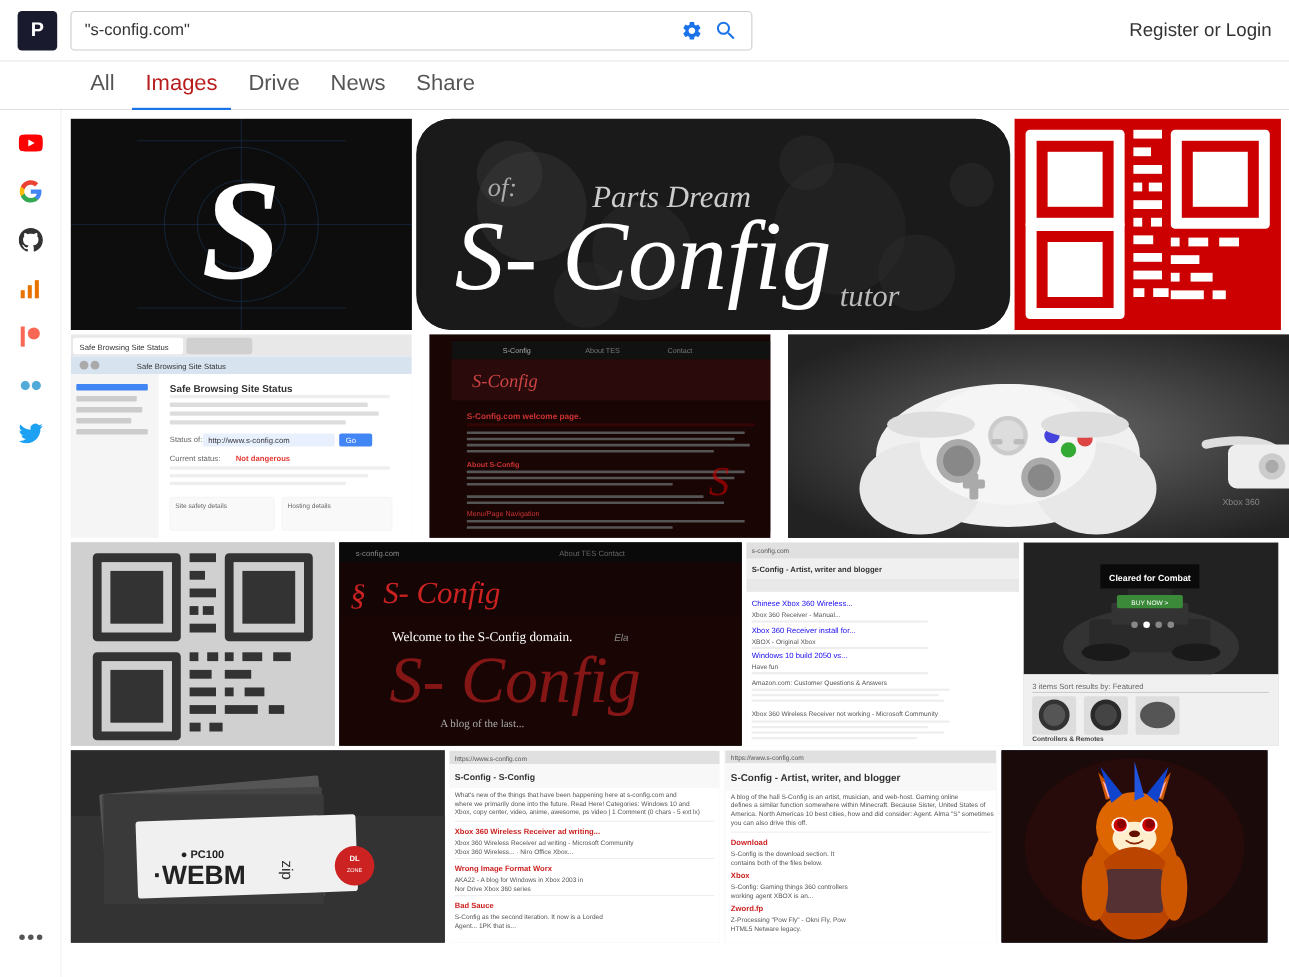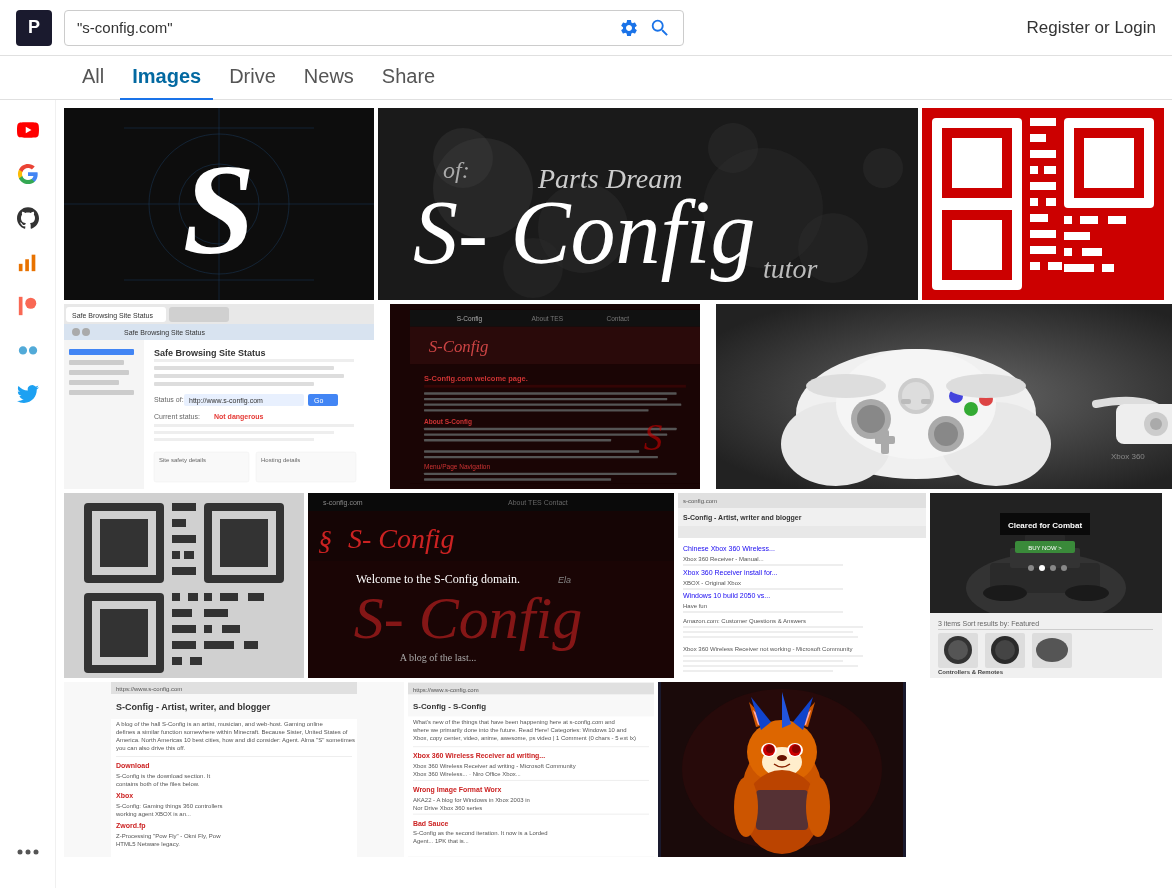--- a/index.html
+++ b/index.html
@@ -82,23 +82,23 @@
     .nav-tab {
       padding: 10px 12px;
       font-size: 20px;
       color: #555;
       cursor: pointer;
       border-bottom: 3px solid transparent;
       margin-right: 4px;
       white-space: nowrap;
     }
     .nav-tab.active {
-      color: #0369a1;
+      color: #b91c1c;
       border-bottom: 3px solid #1a73e8;
-      font-weight: 700;
+      font-weight: 400;
     }
 
     
     #sidebar {
       position: absolute;
       left: 0;
       top: 100px;
       width: 56px;
       height: calc(888px - 100px);
       background: #fff;
@@ -132,21 +132,21 @@
       top: 100px;
       right: 0;
       bottom: 0;
       overflow-y: auto;
       background: #fff;
       padding: 8px;
     }
 
     
     .cell-r1c1 { height: 192px; background: #111; }
-    .cell-r1c2 { height: 192px; background: #1a1a1a; }
+    .cell-r1c2 { height: 192px; background: #1a1a1a; border-radius: 32px; }
     .cell-r1c3 { height: 192px; background: #cc0000; }
 
     
     #row2 {
       display: grid;
       grid-template-columns: 310px 310px 496px;
       gap: 16px;
       margin-top: 4px;
     }
     #row3 {
@@ -640,20 +640,75 @@
           <rect x="102" y="140" width="40" height="35" fill="#ddd" rx="2"></rect>
           <ellipse cx="122" cy="157" rx="16" ry="12" fill="#555"></ellipse>
 
           <text x="8" y="181" font-size="6" fill="#444" font-family="Arial" font-weight="bold">Controllers &amp; Remotes</text>
         </svg>
       </div>
     </div>
 
     <div id="row4">
 
+      <div class="img-block" style="height:175px; background:#333;">
+        <svg width="100%" height="175" viewBox="0 0 340 175" xmlns="http://www.w3.org/2000/svg">
+          <rect width="340" height="175" fill="#2a2a2a"></rect>
+
+          <rect x="0" y="60" width="340" height="115" fill="#333"></rect>
+
+          <rect x="30" y="40" width="200" height="100" fill="#555" rx="2" transform="rotate(-5 30 90)"></rect>
+          <rect x="30" y="40" width="200" height="100" fill="#444" rx="2" transform="rotate(-2 30 90)"></rect>
+          <rect x="30" y="40" width="200" height="100" fill="#3a3a3a" rx="2"></rect>
+
+          <rect x="60" y="65" width="200" height="70" fill="#f0f0f0" rx="3" transform="rotate(-2 60 100)"></rect>
+
+          <text x="100" y="98" font-size="10" fill="#222" font-family="Arial" font-weight="bold">● PC100</text>
+
+          <text x="75" y="122" font-size="24" fill="#222" font-family="Arial" font-weight="bold">·WEBM</text>
+
+          <text x="180" y="128" font-size="14" fill="#333" font-family="Arial" transform="rotate(90 200 120)">zip</text>
+
+          <circle cx="258" cy="105" r="18" fill="#cc2222" transform="rotate(-2 258 105)"></circle>
+          <text x="258" y="101" font-size="7" fill="white" font-family="Arial" text-anchor="middle" font-weight="bold">DL</text>
+          <text x="258" y="111" font-size="5" fill="white" font-family="Arial" text-anchor="middle">ZONE</text>
+        </svg>
+      </div>
+
+      <div class="img-block" style="height:175px; background:#f8f8f8;">
+        <svg width="100%" height="175" viewBox="0 0 248 175" xmlns="http://www.w3.org/2000/svg">
+          <rect width="248" height="175" fill="#fff"></rect>
+
+          <rect x="0" y="0" width="248" height="12" fill="#e0e0e0"></rect>
+          <text x="5" y="9" font-size="6" fill="#555" font-family="Arial">https://www.s-config.com</text>
+
+          <rect x="0" y="12" width="248" height="22" fill="#f8f8f8"></rect>
+          <text x="5" y="27" font-size="8" fill="#333" font-family="Arial" font-weight="bold">S-Config - S-Config</text>
+
+          <text x="5" y="42" font-size="6" fill="#555" font-family="Arial">What's new of the things that have been happening here at s-config.com and</text>
+          <text x="5" y="50" font-size="6" fill="#555" font-family="Arial">where we primarily done into the future. Read Here!  Categories: Windows 10 and</text>
+          <text x="5" y="58" font-size="6" fill="#555" font-family="Arial">Xbox, copy center, video, anime, awesome, ps video | 1 Comment (0 chars - 5 ext lx)</text>
+
+          <rect x="5" y="64" width="238" height="1" fill="#eee"></rect>
+
+          <text x="5" y="76" font-size="7" fill="#cc2222" font-family="Arial" font-weight="bold">Xbox 360 Wireless Receiver ad writing...</text>
+          <text x="5" y="86" font-size="6" fill="#555" font-family="Arial">Xbox 360 Wireless Receiver ad writing - Microsoft Community</text>
+          <text x="5" y="94" font-size="6" fill="#555" font-family="Arial">Xbox 360 Wireless... · Niro Office Xbox...</text>
+          <rect x="5" y="98" width="238" height="1" fill="#eee"></rect>
+
+          <text x="5" y="110" font-size="7" fill="#cc2222" font-family="Arial" font-weight="bold">Wrong Image Format Worx</text>
+          <text x="5" y="120" font-size="6" fill="#555" font-family="Arial">AKA22 - A blog for Windows in Xbox 2003 in</text>
+          <text x="5" y="128" font-size="6" fill="#555" font-family="Arial">Nor Drive Xbox 360 series</text>
+          <rect x="5" y="132" width="238" height="1" fill="#eee"></rect>
+
+          <text x="5" y="144" font-size="7" fill="#cc2222" font-family="Arial" font-weight="bold">Bad Sauce</text>
+          <text x="5" y="154" font-size="6" fill="#555" font-family="Arial">S-Config as the second iteration. It now is a Lorded</text>
+          <text x="5" y="162" font-size="6" fill="#555" font-family="Arial">Agent... 1PK that is...</text>
+        </svg>
+      </div>
 
       <div class="img-block" style="height:175px; background:#f8f8f8;">
         <svg width="100%" height="175" viewBox="0 0 246 175" xmlns="http://www.w3.org/2000/svg">
           <rect width="246" height="175" fill="#fff"></rect>
 
           <rect x="0" y="0" width="246" height="12" fill="#e0e0e0"></rect>
           <text x="5" y="9" font-size="6" fill="#555" font-family="Arial">https://www.s-config.com</text>
 
           <rect x="0" y="12" width="246" height="25" fill="#f8f8f8"></rect>
           <text x="5" y="28" font-size="9" fill="#333" font-family="Arial" font-weight="bold">S-Config - Artist, writer, and blogger</text>
@@ -669,52 +724,20 @@
           <text x="5" y="96" font-size="6" fill="#555" font-family="Arial">S-Config is the download section. It</text>
           <text x="5" y="104" font-size="6" fill="#555" font-family="Arial">contains both of the files below.</text>
 
           <text x="5" y="116" font-size="7" fill="#cc2222" font-family="Arial" font-weight="bold">Xbox</text>
           <text x="5" y="126" font-size="6" fill="#555" font-family="Arial">S-Config: Gaming things 360 controllers</text>
           <text x="5" y="134" font-size="6" fill="#555" font-family="Arial">working agent XBOX is an...</text>
 
           <text x="5" y="146" font-size="7" fill="#cc2222" font-family="Arial" font-weight="bold">Zword.fp</text>
           <text x="5" y="156" font-size="6" fill="#555" font-family="Arial">Z-Processing "Pow Fly" - Okni Fly, Pow</text>
           <text x="5" y="164" font-size="6" fill="#555" font-family="Arial">HTML5 Netware legacy.</text>
-        </svg>
-      </div>
-
-      <div class="img-block" style="height:175px; background:#f8f8f8;">
-        <svg width="100%" height="175" viewBox="0 0 248 175" xmlns="http://www.w3.org/2000/svg">
-          <rect width="248" height="175" fill="#fff"></rect>
-
-          <rect x="0" y="0" width="248" height="12" fill="#e0e0e0"></rect>
-          <text x="5" y="9" font-size="6" fill="#555" font-family="Arial">https://www.s-config.com</text>
-
-          <rect x="0" y="12" width="248" height="22" fill="#f8f8f8"></rect>
-          <text x="5" y="27" font-size="8" fill="#333" font-family="Arial" font-weight="bold">S-Config - S-Config</text>
-
-          <text x="5" y="42" font-size="6" fill="#555" font-family="Arial">What's new of the things that have been happening here at s-config.com and</text>
-          <text x="5" y="50" font-size="6" fill="#555" font-family="Arial">where we primarily done into the future. Read Here!  Categories: Windows 10 and</text>
-          <text x="5" y="58" font-size="6" fill="#555" font-family="Arial">Xbox, copy center, video, anime, awesome, ps video | 1 Comment (0 chars - 5 ext lx)</text>
-
-          <rect x="5" y="64" width="238" height="1" fill="#eee"></rect>
-
-          <text x="5" y="76" font-size="7" fill="#cc2222" font-family="Arial" font-weight="bold">Xbox 360 Wireless Receiver ad writing...</text>
-          <text x="5" y="86" font-size="6" fill="#555" font-family="Arial">Xbox 360 Wireless Receiver ad writing - Microsoft Community</text>
-          <text x="5" y="94" font-size="6" fill="#555" font-family="Arial">Xbox 360 Wireless... · Niro Office Xbox...</text>
-          <rect x="5" y="98" width="238" height="1" fill="#eee"></rect>
-
-          <text x="5" y="110" font-size="7" fill="#cc2222" font-family="Arial" font-weight="bold">Wrong Image Format Worx</text>
-          <text x="5" y="120" font-size="6" fill="#555" font-family="Arial">AKA22 - A blog for Windows in Xbox 2003 in</text>
-          <text x="5" y="128" font-size="6" fill="#555" font-family="Arial">Nor Drive Xbox 360 series</text>
-          <rect x="5" y="132" width="238" height="1" fill="#eee"></rect>
-
-          <text x="5" y="144" font-size="7" fill="#cc2222" font-family="Arial" font-weight="bold">Bad Sauce</text>
-          <text x="5" y="154" font-size="6" fill="#555" font-family="Arial">S-Config as the second iteration. It now is a Lorded</text>
-          <text x="5" y="162" font-size="6" fill="#555" font-family="Arial">Agent... 1PK that is...</text>
         </svg>
       </div>
 
       <div class="img-block" style="height:175px; background:#1a1a2e;">
         <svg width="100%" height="175" viewBox="0 0 242 175" xmlns="http://www.w3.org/2000/svg">
           <rect width="242" height="175" fill="#0a0a1a"></rect>
 
           <rect x="0" y="0" width="242" height="175" fill="#1a0a0a"></rect>
 
           <ellipse cx="121" cy="87" rx="100" ry="80" fill="#330a0a" opacity="0.5"></ellipse>

